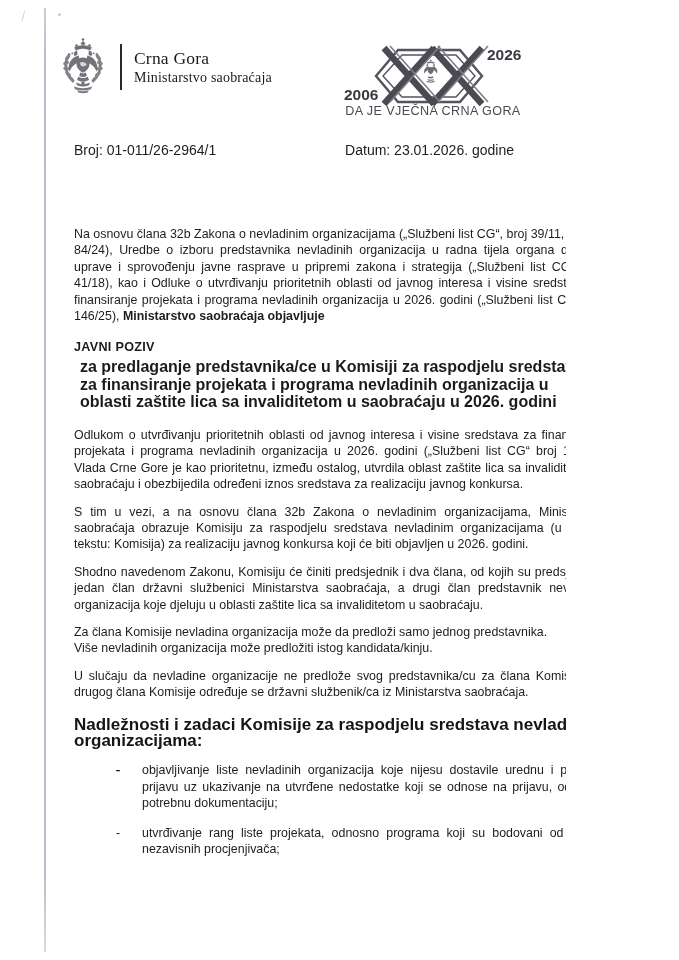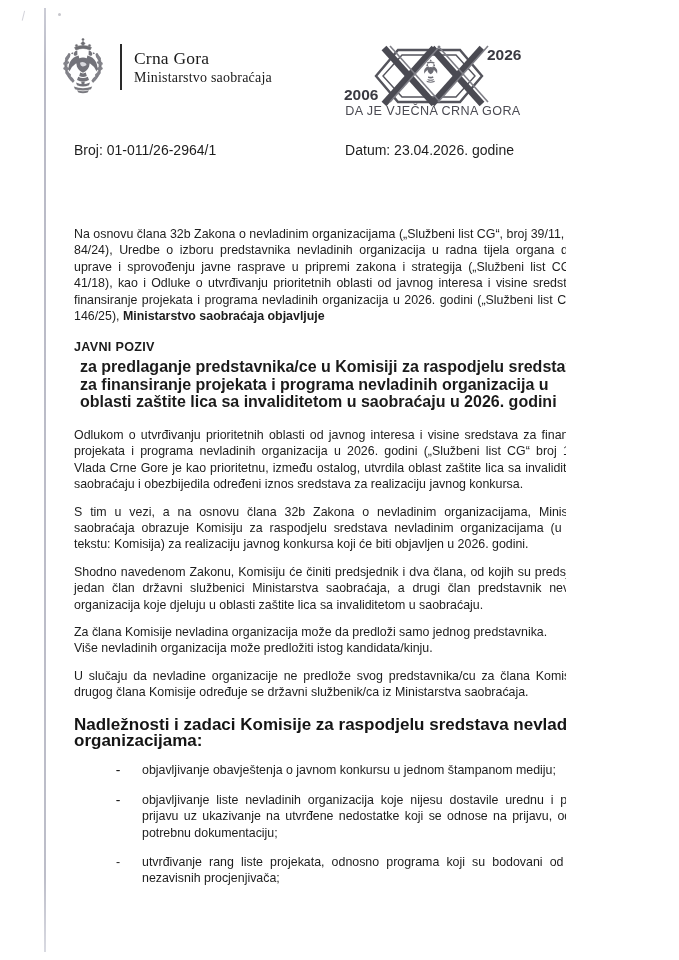--- a/index.html
+++ b/index.html
@@ -318,21 +318,21 @@
 
         <text id="anniv-year-from" x="4" y="60" font-family="'Liberation Sans', sans-serif" font-size="15.5" font-weight="bold" fill="#3a3a42">2006</text>
         <text id="anniv-year-to" x="147" y="20" font-family="'Liberation Sans', sans-serif" font-size="15.5" font-weight="bold" fill="#3a3a42">2026</text>
         <text id="anniv-slogan" x="93" y="75" text-anchor="middle" font-family="'Liberation Sans', sans-serif" font-size="12.6" letter-spacing="0.4" fill="#4a4a52">DA JE VJEČNA CRNA GORA</text>
       </svg>
     </div>
   </div>
 
   <div class="meta-row">
     <span>Broj: 01-011/26-2964/1</span>
-    <span>Datum: 23.04.2026. godine</span>
+    <span>Datum: 23.01.2026. godine</span>
   </div>
 
   <div class="body">
 
     <p class="para"><span>Na osnovu člana 32b Zakona o nevladinim organizacijama („Službeni list CG“, broj 39/11, 37/17 i 84/24), Uredbe o izboru predstavnika nevladinih organizacija u radna tijela organa državne uprave i sprovođenju javne rasprave u pripremi zakona i strategija („Službeni list CG“, broj 41/18), kao i Odluke o utvrđivanju prioritetnih oblasti od javnog interesa i visine sredstava za finansiranje projekata i programa nevladinih organizacija u 2026. godini („Službeni list CG“ broj 146/25), </span><span class="b">Ministarstvo saobraćaja objavljuje</span></p>
 
     <div class="title-block">
       <div class="title-main">JAVNI POZIV</div>
       <div class="title-sub">za predlaganje predstavnika/ce u Komisiji za raspodjelu sredstava za finansiranje projekata i programa nevladinih organizacija u oblasti zaštite lica sa invaliditetom u saobraćaju u 2026. godini</div>
     </div>
@@ -349,21 +349,20 @@
     <p class="para">U slučaju da nevladine organizacije ne predlože svog predstavnika/cu za člana Komisije, za drugog člana Komisije određuje se državni službenik/ca iz Ministarstva saobraćaja.</p>
 
     <div class="section-heading">Nadležnosti i zadaci Komisije za raspodjelu sredstava nevladinim organizacijama:</div>
 
     <ul class="dash-list">
       <li>
         <span class="dash">-</span>
       </li>
       <li>
         <span class="dash">-</span>
-        <span>objavljivanje obavještenja o javnom konkursu u jednom štampanom mediju;</span>
       </li>
       <li>
         <span class="dash">-</span>
       </li>
       <li>
         <span class="dash">-</span>
         <span>objavljivanje liste nevladinih organizacija koje nijesu dostavile urednu i potpunu prijavu uz ukazivanje na utvrđene nedostatke koji se odnose na prijavu, odnosno potrebnu dokumentaciju;</span>
       </li>
       <li>
         <span class="dash">-</span>

